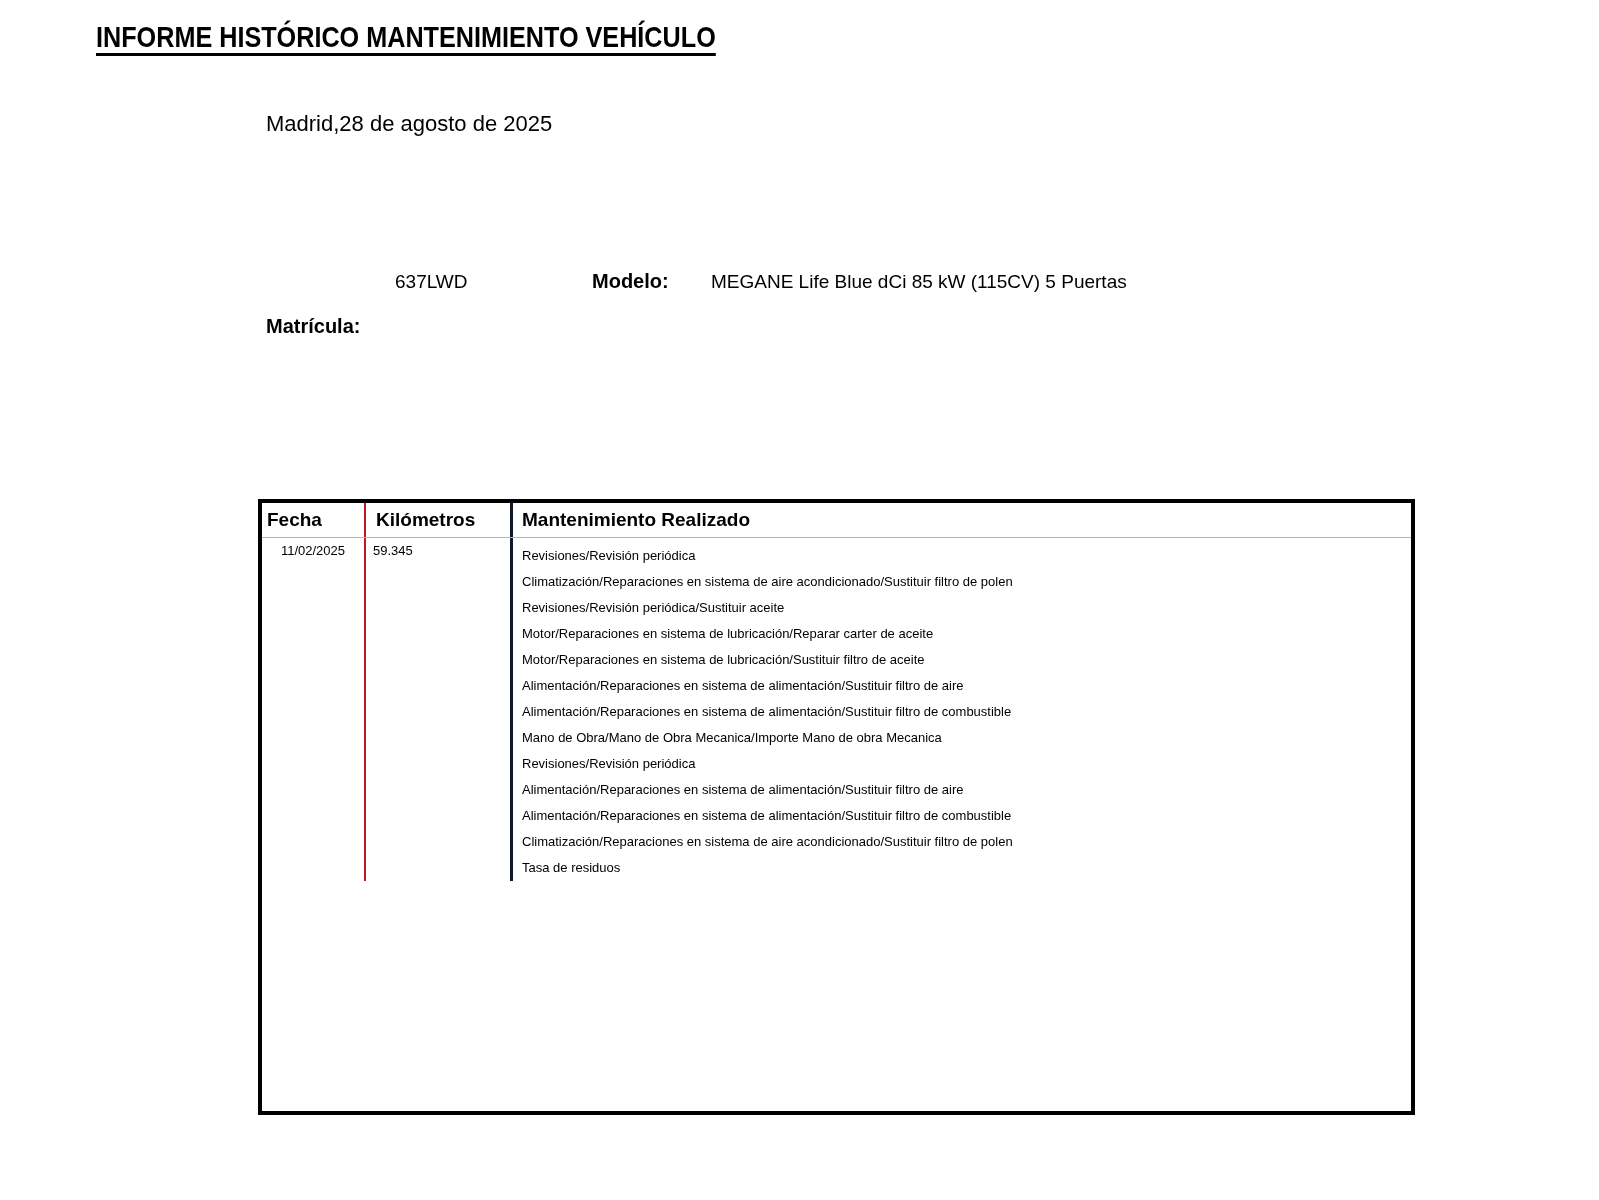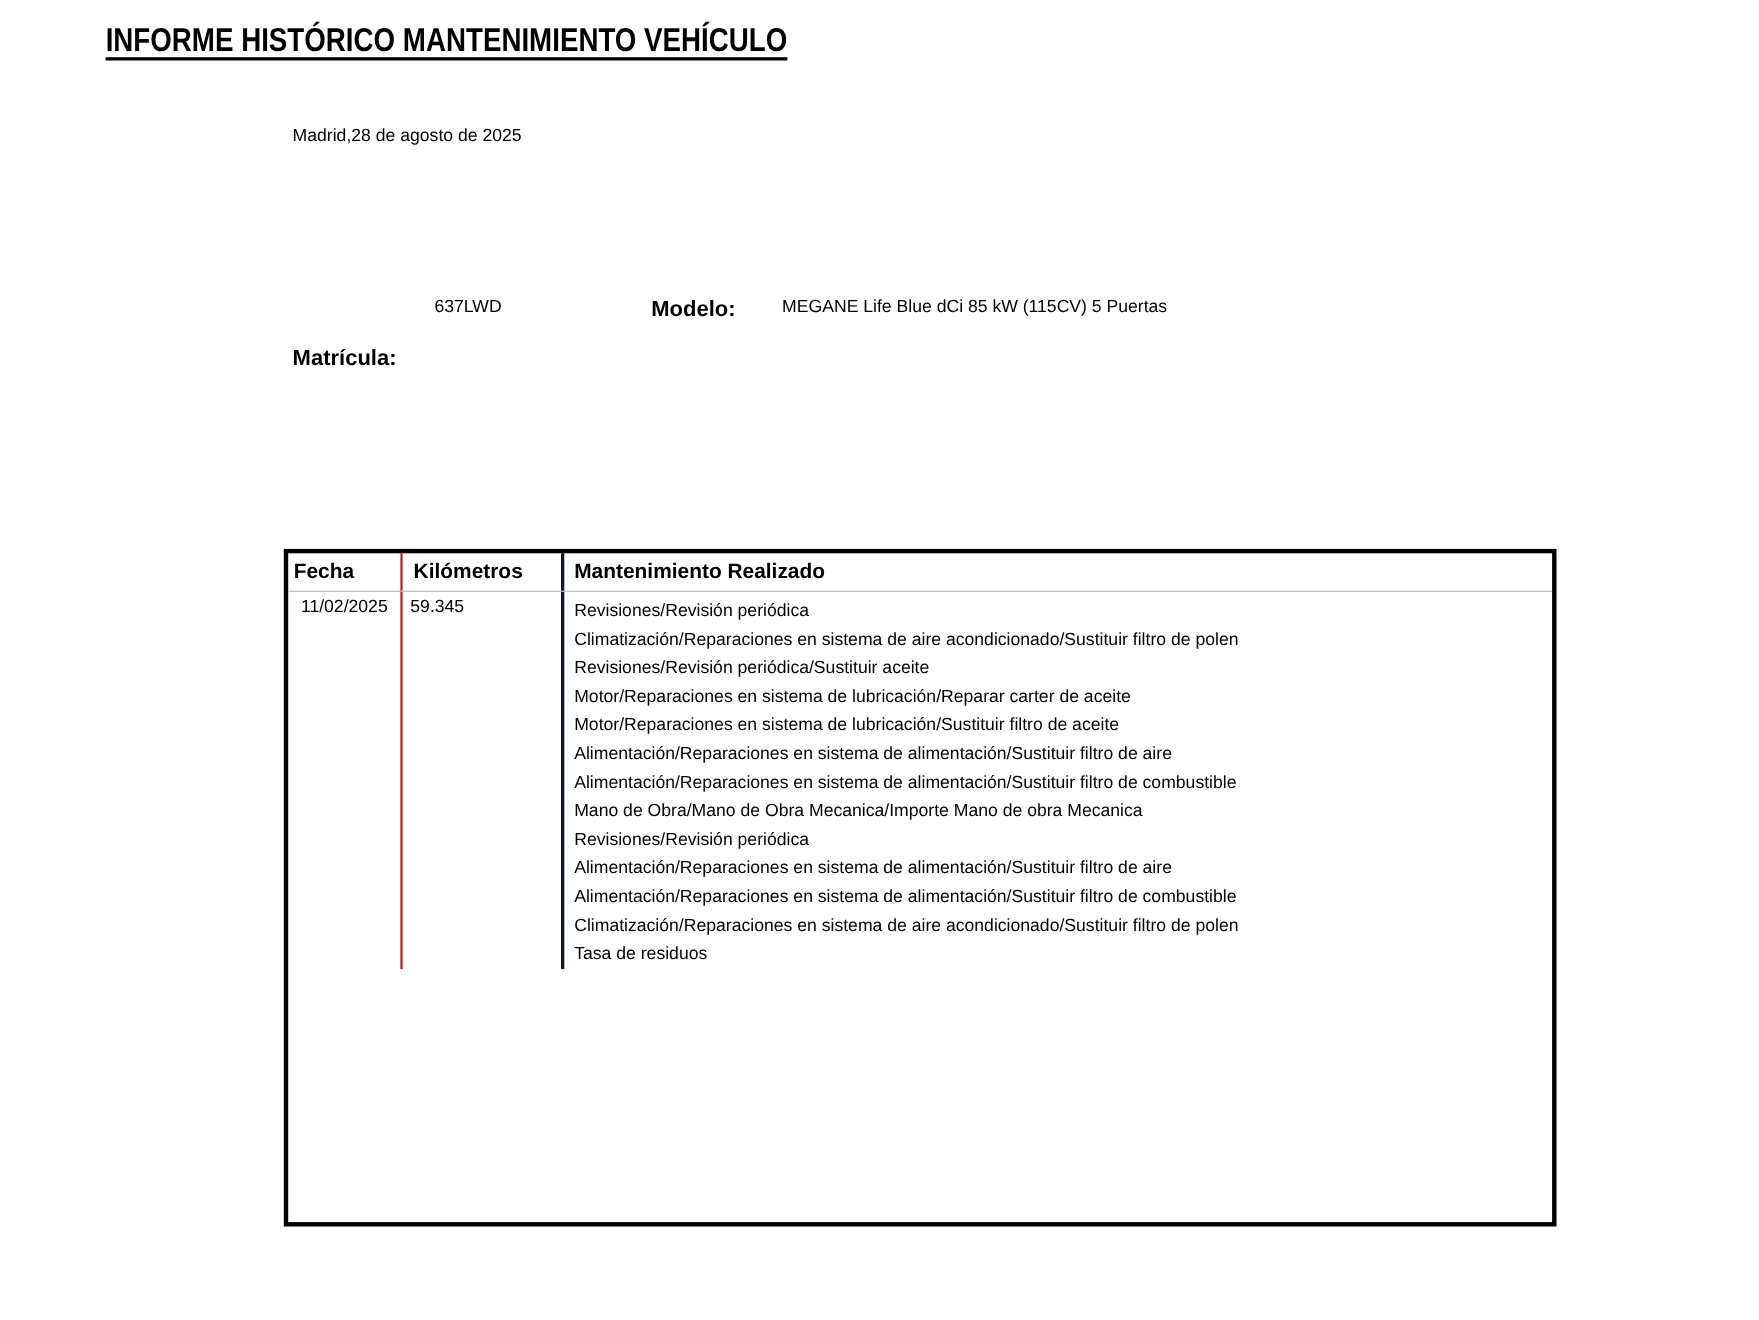--- a/index.html
+++ b/index.html
@@ -37,41 +37,41 @@
     text-decoration-thickness: 3px;
     text-underline-offset: 6px;
     text-decoration-skip-ink: none;
   }
 
   
   .dateline {
     position: absolute;
     left: 266px;
     top: 112px;
-    font-size: 16px;
+    font-size: 22px;
     line-height: 23px;
   }
 
   
   .fields {
     position: absolute;
     top: 270px;
     left: 0;
     width: 100%;
     height: 28px;
   }
   .f-label {
     position: absolute;
     font-weight: bold;
     font-size: 20px;
     top: 0;
   }
   .f-value {
     position: absolute;
-    font-size: 16px;
+    font-size: 19px;
     top: 1px;
     white-space: nowrap;
   }
   .pos-matricula-label { left: 266px; margin-top: 45px; }
   .pos-matricula-value { left: 395px; }
   .pos-modelo-label    { left: 592px; }
   .pos-modelo-value    { left: 711px; }
 
   
   .mtable {
@@ -103,21 +103,21 @@
   .col-mant  { flex: 1; }
   .th.col-fecha { padding-left: 5px; }
   .th.col-km    { padding-left: 10px; }
   .th.col-mant  { padding-left: 9px; }
 
   .trow {
     display: flex;
     align-items: stretch;
   }
   .td {
-    font-size: 16px;
+    font-size: 13px;
     box-sizing: border-box;
     padding-top: 5px;
   }
   .td.col-fecha { text-align: center; }
   .td.col-km    { padding-left: 7px; }
   .td.col-mant  { padding-left: 9px; }
 
   .mant-lines {
     width: 762px;
     line-height: 26px;

